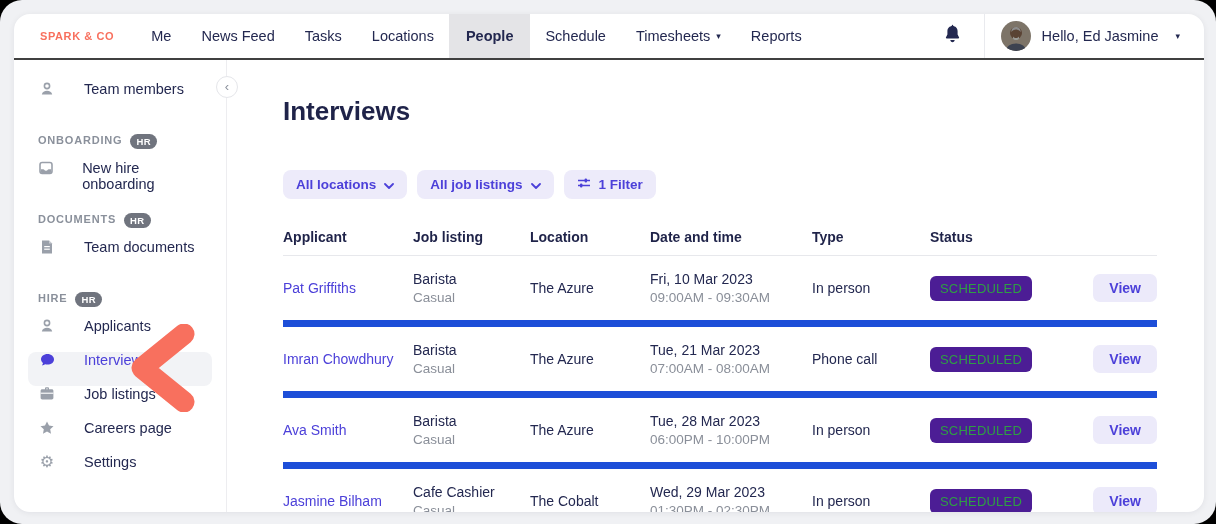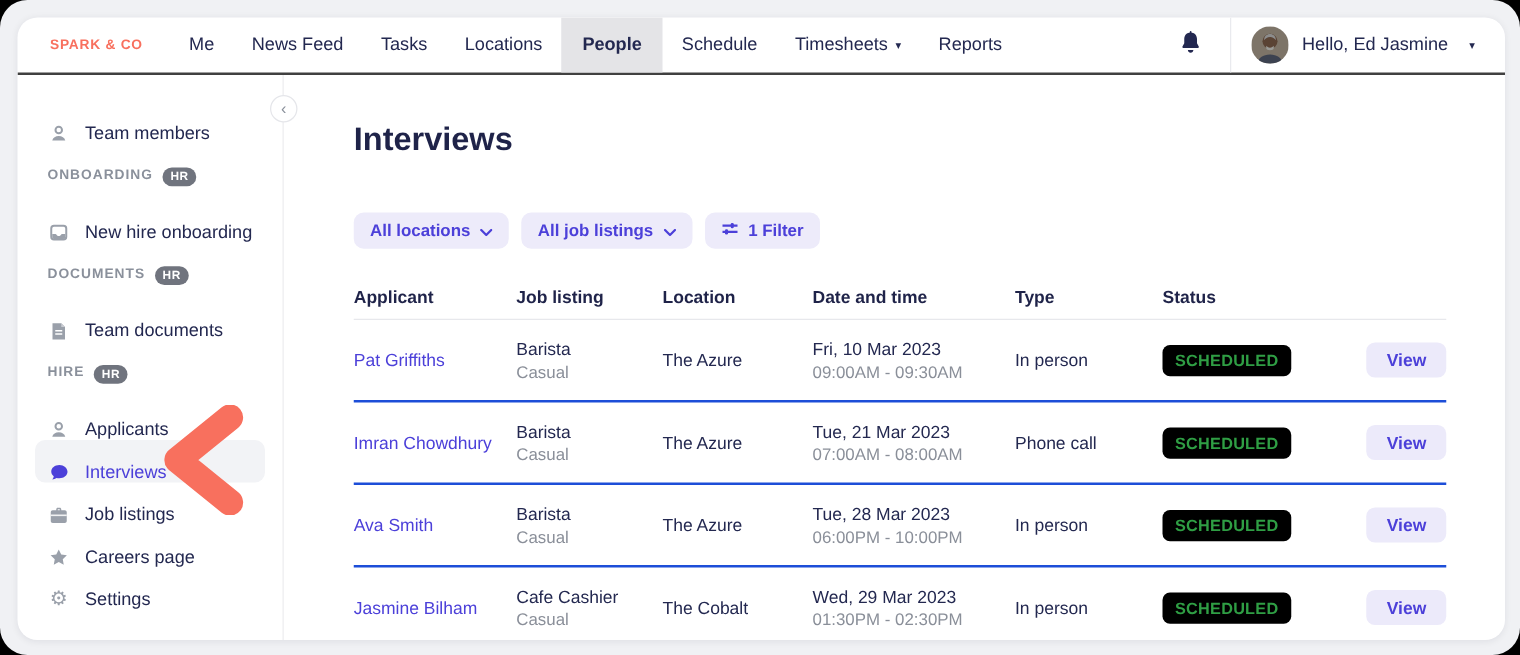--- a/index.html
+++ b/index.html
@@ -16,42 +16,42 @@
   .topbar-right{margin-left:auto;display:flex;align-items:stretch;}
   .bell-wrap{display:flex;align-items:center;padding:0 22px;cursor:pointer;}
   .topbar-divider{width:1px;background:#e9eaee;}
   .user{display:flex;align-items:center;gap:11px;padding:0 24px 0 16px;font-size:14.5px;font-weight:500;color:#232850;cursor:pointer;}
   .avatar{width:30px;height:30px;border-radius:50%;overflow:hidden;flex:0 0 30px;}
 
   
   .body-row{flex:1;display:flex;min-height:0;}
   .sidebar{width:184px;flex:0 0 184px;border-right:1px solid #ededf0;position:relative;padding:21px 14px 0;}
   .collapse-btn{position:absolute;top:16px;right:-12px;width:22px;height:22px;border-radius:50%;background:#fff;border:1px solid #e5e6ea;color:#8a909b;display:flex;align-items:center;justify-content:center;font-size:13px;line-height:1;cursor:pointer;z-index:4;padding-bottom:2px;box-sizing:border-box;}
-  .side-item{height:34px;display:flex;align-items:flex-end;gap:12px;padding:0 10px;border-radius:8px;font-size:14.5px;font-weight:500;color:#232850;cursor:pointer;position:relative;z-index:1;}
+  .side-item{height:34px;display:flex;align-items:flex-start;gap:28px;padding:0 10px;border-radius:8px;font-size:14.5px;font-weight:500;color:#232850;cursor:pointer;position:relative;z-index:1;}
   .side-item .icn{width:18px;display:flex;justify-content:center;align-items:center;color:#9aa0aa;}
   .side-item.active{background:#f2f3f6;color:#4c40d9;}
   .side-item.active .icn{color:#4c40d9;}
   .section-hd{margin:19px 0 6px;height:20px;display:flex;align-items:flex-start;gap:8px;padding:0 10px;font-size:11px;font-weight:700;letter-spacing:.8px;color:#8a909b;}
   .hr-badge{background:#70747e;color:#fff;font-size:9.5px;font-weight:700;padding:2.5px 6px;border-radius:9px;letter-spacing:.4px;line-height:1;}
   .arrow{position:absolute;left:110px;top:264px;z-index:3;pointer-events:none;}
   .gear-glyph{font-size:16px;color:#9aa0aa;line-height:1;}
 
   
   .main{flex:1;padding:30px 47px 0 56px;overflow:hidden;position:relative;}
   .page-title{font-size:26px;font-weight:700;color:#1f2349;margin:6px 0 0;}
   .filters{display:flex;gap:10px;margin-top:43px;}
   .pill{display:flex;align-items:center;gap:8px;background:#edebfa;color:#4c40d9;font-size:13.5px;font-weight:600;padding:0 13px;height:29px;border-radius:8px;cursor:pointer;white-space:nowrap;}
 
   .table{margin-top:30px;}
   .tgrid{display:grid;grid-template-columns:130px 117px 120px 162px 118px 159px 1fr;align-items:center;}
   .thead{font-size:14px;font-weight:700;color:#1f2349;padding-bottom:10px;border-bottom:1px solid #e7e8ec;}
-  .trow{height:64px;border-bottom:2px solid #1d4ed8;font-size:14px;color:#232850;}
+  .trow{height:64px;border-bottom:7px solid #1d4ed8;font-size:14px;color:#232850;}
   .link{color:#4c40d9;font-weight:500;cursor:pointer;}
   .sub{color:#8a8f99;font-size:13.5px;margin-top:3px;}
-  .badge{display:inline-block;background:#000000;color:#2f9e44;font-size:13px;font-weight:700;padding:5px 10px;border-radius:6px;letter-spacing:.2px;}
+  .badge{display:inline-block;background:#4c1d95;color:#2f9e44;font-size:13px;font-weight:400;padding:5px 10px;border-radius:6px;letter-spacing:.2px;}
   .view-btn{justify-self:end;background:#eceafa;color:#4c40d9;font-size:14px;font-weight:600;padding:6px 16px;border-radius:7px;border:none;cursor:pointer;font-family:inherit;}
 </style>
 </head>
 <body>
 
 <div class="frame">
 <div class="window">
 
   <div class="topbar">
     <div class="logo">SPARK &amp; CO</div>

